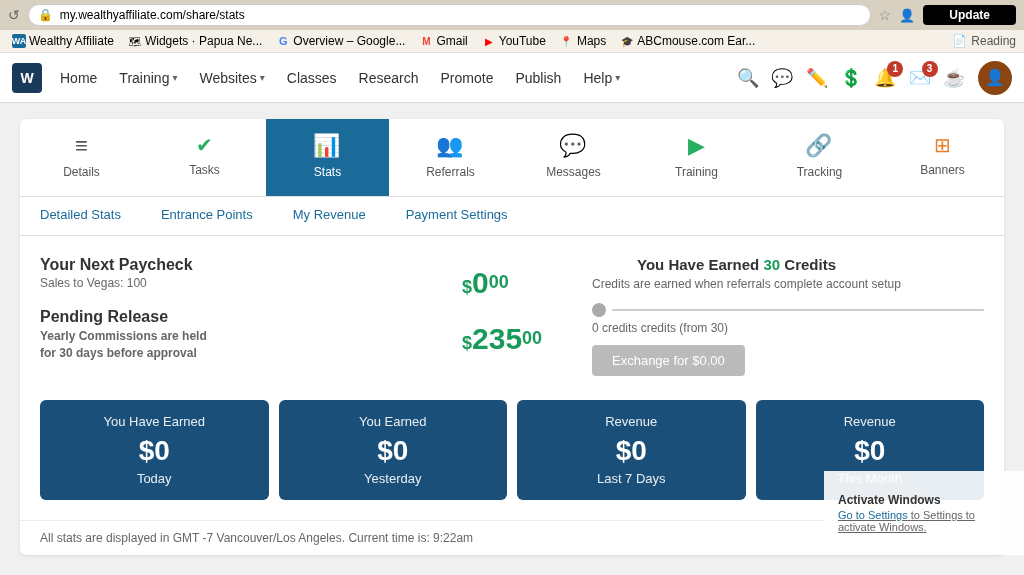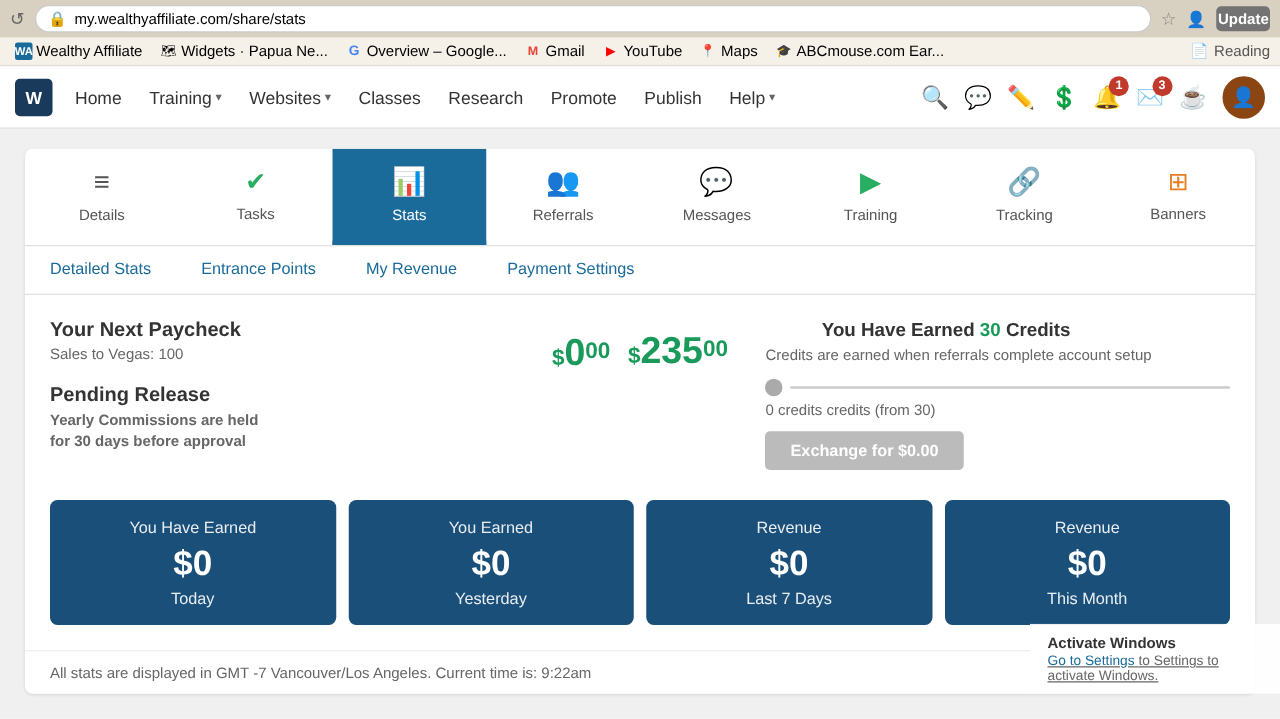--- a/index.html
+++ b/index.html
@@ -5,21 +5,21 @@
     * { box-sizing: border-box; margin: 0; padding: 0; }
     body { font-family: Arial, sans-serif; font-size: 13px; background: #f0f0f0; width: 1024px; overflow-x: hidden; }
 
     
     .browser-chrome { background: #e8e0d0; }
     .address-bar { display: flex; align-items: center; padding: 4px 8px; gap: 8px; background: #d8d0c0; }
     .address-bar .spinner { color: #666; font-size: 14px; }
     .address-bar .url-box { flex: 1; background: white; border: 1px solid #ccc; border-radius: 12px; padding: 3px 10px; font-size: 12px; display: flex; align-items: center; gap: 6px; }
     .address-bar .url-box .lock { color: #888; }
     .address-bar .star { color: #888; font-size: 14px; }
-    .address-bar .update-btn { background: #737373; color: white; border: none; border-radius: 4px; padding: 3px 1px; font-size: 12px; font-weight: bold; cursor: pointer; }
+    .address-bar .update-btn { background: #000000; color: white; border: none; border-radius: 4px; padding: 3px 26px; font-size: 12px; font-weight: bold; cursor: pointer; }
 
     
     .bookmarks-bar { display: flex; align-items: center; padding: 3px 8px; gap: 6px; background: #f5f0e8; border-bottom: 1px solid #ddd; font-size: 12px; overflow: hidden; }
     .bookmark-item { display: flex; align-items: center; gap: 3px; white-space: nowrap; cursor: pointer; padding: 1px 4px; }
     .bm-icon { width: 14px; height: 14px; display: inline-flex; align-items: center; justify-content: center; font-size: 10px; }
     .bm-wa { background: #1a6b9a; color: white; border-radius: 2px; font-weight: bold; font-size: 9px; }
     .bm-gmail { color: #ea4335; font-weight: bold; }
     .bm-youtube { color: #ff0000; }
     .bm-abc { color: #ff8c00; }
     .bookmarks-right { margin-left: auto; display: flex; align-items: center; gap: 8px; }
@@ -73,34 +73,34 @@
     .stats-left { flex: 1; }
     .stats-right { flex: 1; }
 
     .paycheck-section { margin-bottom: 18px; }
     .paycheck-title { font-size: 16px; font-weight: bold; color: #333; }
     .paycheck-sub { font-size: 12px; color: #666; margin-top: 2px; }
 
     .pending-section { }
     .pending-title { font-size: 16px; font-weight: bold; color: #333; }
     .pending-sub { font-size: 12px; color: #666; margin-top: 2px; line-height: 1.4; font-weight: bold; }
-    .exchange-btn { margin-top: 10px; background: #bbb; color: #fff; border: none; padding: 8px 20px; border-radius: 4px; font-size: 13px; cursor: pointer; font-weight: bold; }
+    .exchange-btn { margin-top: 10px; background: #bbb; color: #fff; border: none; padding: 8px 20px; border-radius: 4px; font-size: 13px; cursor: pointer; }
 
     
     .stat-boxes { display: flex; gap: 10px; margin-top: 10px; }
     .stat-box { flex: 1; background: #1a4f7a; color: white; border-radius: 6px; padding: 14px 10px; text-align: center; }
     .stat-box-title { font-size: 13px; opacity: 0.9; margin-bottom: 6px; }
     .stat-box-amount { font-size: 28px; font-weight: bold; margin-bottom: 4px; }
     .stat-box-period { font-size: 13px; opacity: 0.9; }
 
     
     .stats-footer { padding: 10px 20px; font-size: 12px; color: #666; border-top: 1px solid #eee; }
 
     
-    .activate-windows { position: fixed; bottom: 20px; right: 0; background: rgba(255,255,255,0.9); padding: 8px 14px; font-size: 12px; color: #333; width: 200px; }
+    .activate-windows { position: fixed; bottom: 20px; right: 0; background: rgba(255,255,255,0.9); padding: 22px 14px; font-size: 12px; color: #333; width: 200px; }
     .activate-title { font-weight: bold; margin-bottom: 2px; }
     .activate-sub { color: #666; font-size: 11px; text-decoration: underline; }
     .activate-link { color: #1a6b9a; cursor: pointer; }
 
     
     .slider-container { display: flex; align-items: center; gap: 6px; margin-top: 4px; }
     .slider-line { flex: 1; height: 2px; background: #ccc; border-radius: 2px; }
     .slider-thumb { width: 14px; height: 14px; background: #aaa; border-radius: 50%; flex-shrink: 0; }
   </style>
 </head>
@@ -268,21 +268,21 @@
           <div class="paycheck-section">
             <div class="paycheck-title">Your Next Paycheck</div>
             <div class="paycheck-sub">Sales to Vegas: 100</div>
           </div>
           <div class="pending-section">
             <div class="pending-title">Pending Release</div>
             <div class="pending-sub">Yearly Commissions are held<br>for 30 days before approval</div>
           </div>
         </div>
 
-        <div style="display:flex; flex-direction:row; gap:14px; min-width:100px;">
+        <div style="display:flex; flex-direction:column; gap:14px; min-width:100px;">
           <div style="margin-top:10px;">
             <span style="color:#1a9a5a;font-size:18px;font-weight:bold;">$</span><span style="color:#1a9a5a;font-size:30px;font-weight:bold;">0</span><span style="color:#1a9a5a;font-size:18px;font-weight:bold;vertical-align:super;">00</span>
           </div>
           <div style="margin-top:8px;">
             <span style="color:#1a9a5a;font-size:18px;font-weight:bold;">$</span><span style="color:#1a9a5a;font-size:30px;font-weight:bold;">235</span><span style="color:#1a9a5a;font-size:18px;font-weight:bold;vertical-align:super;">00</span>
           </div>
         </div>
 
         <div class="stats-right">
           <div style="margin-bottom:4px;margin-left:45px;">

